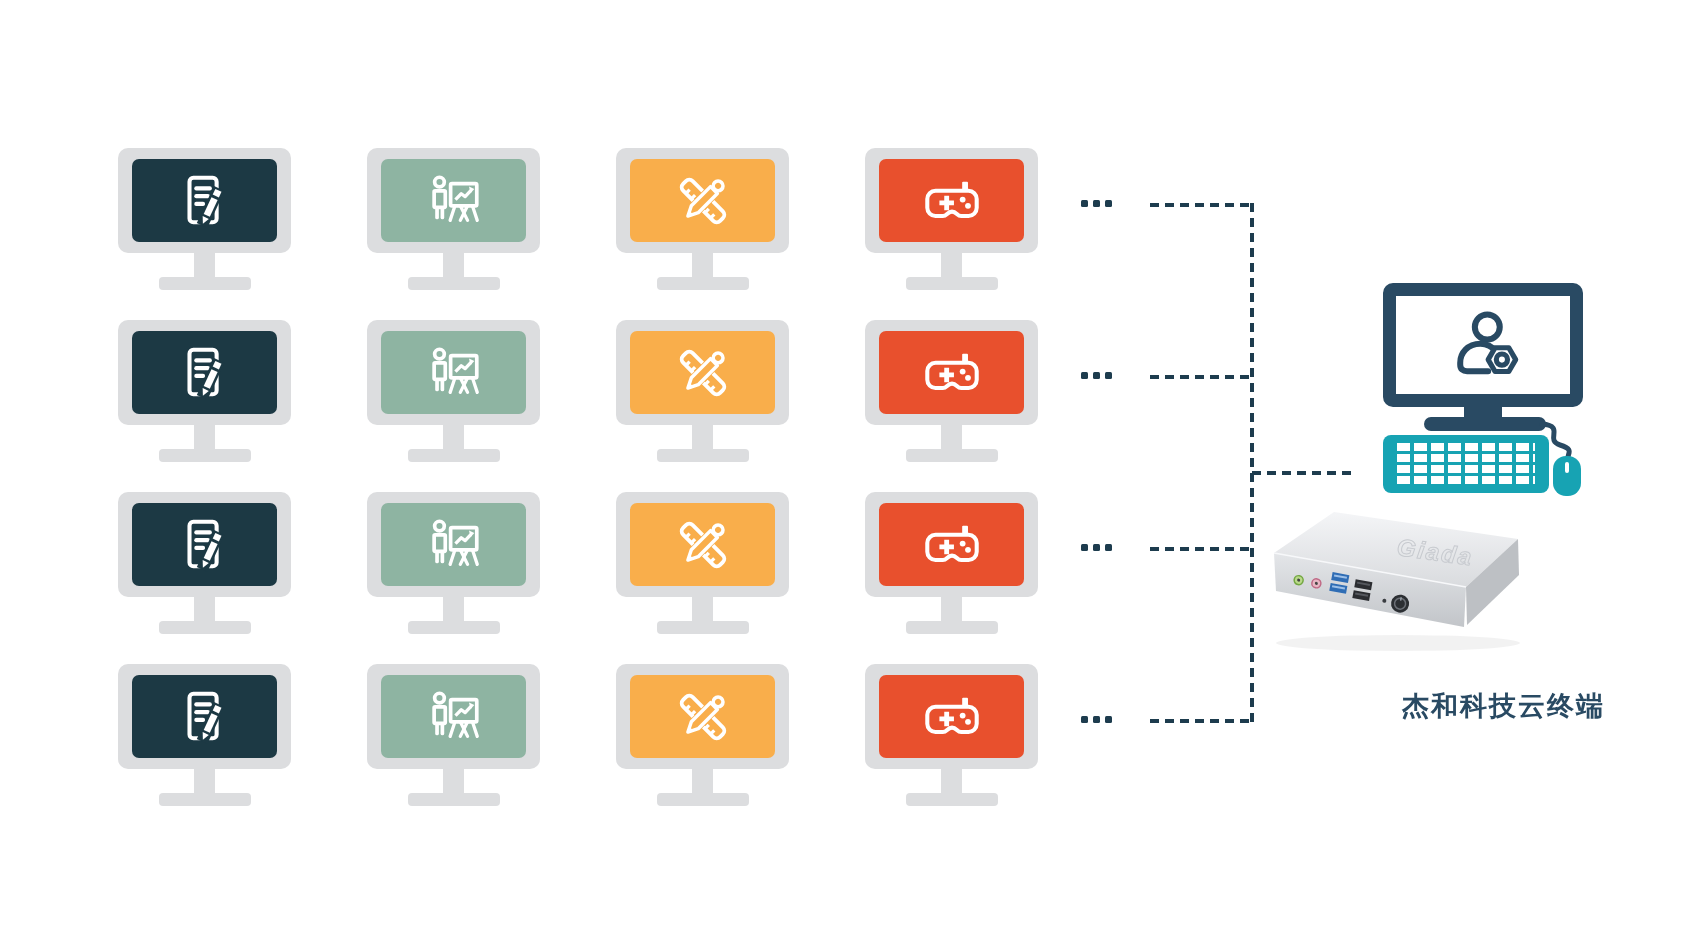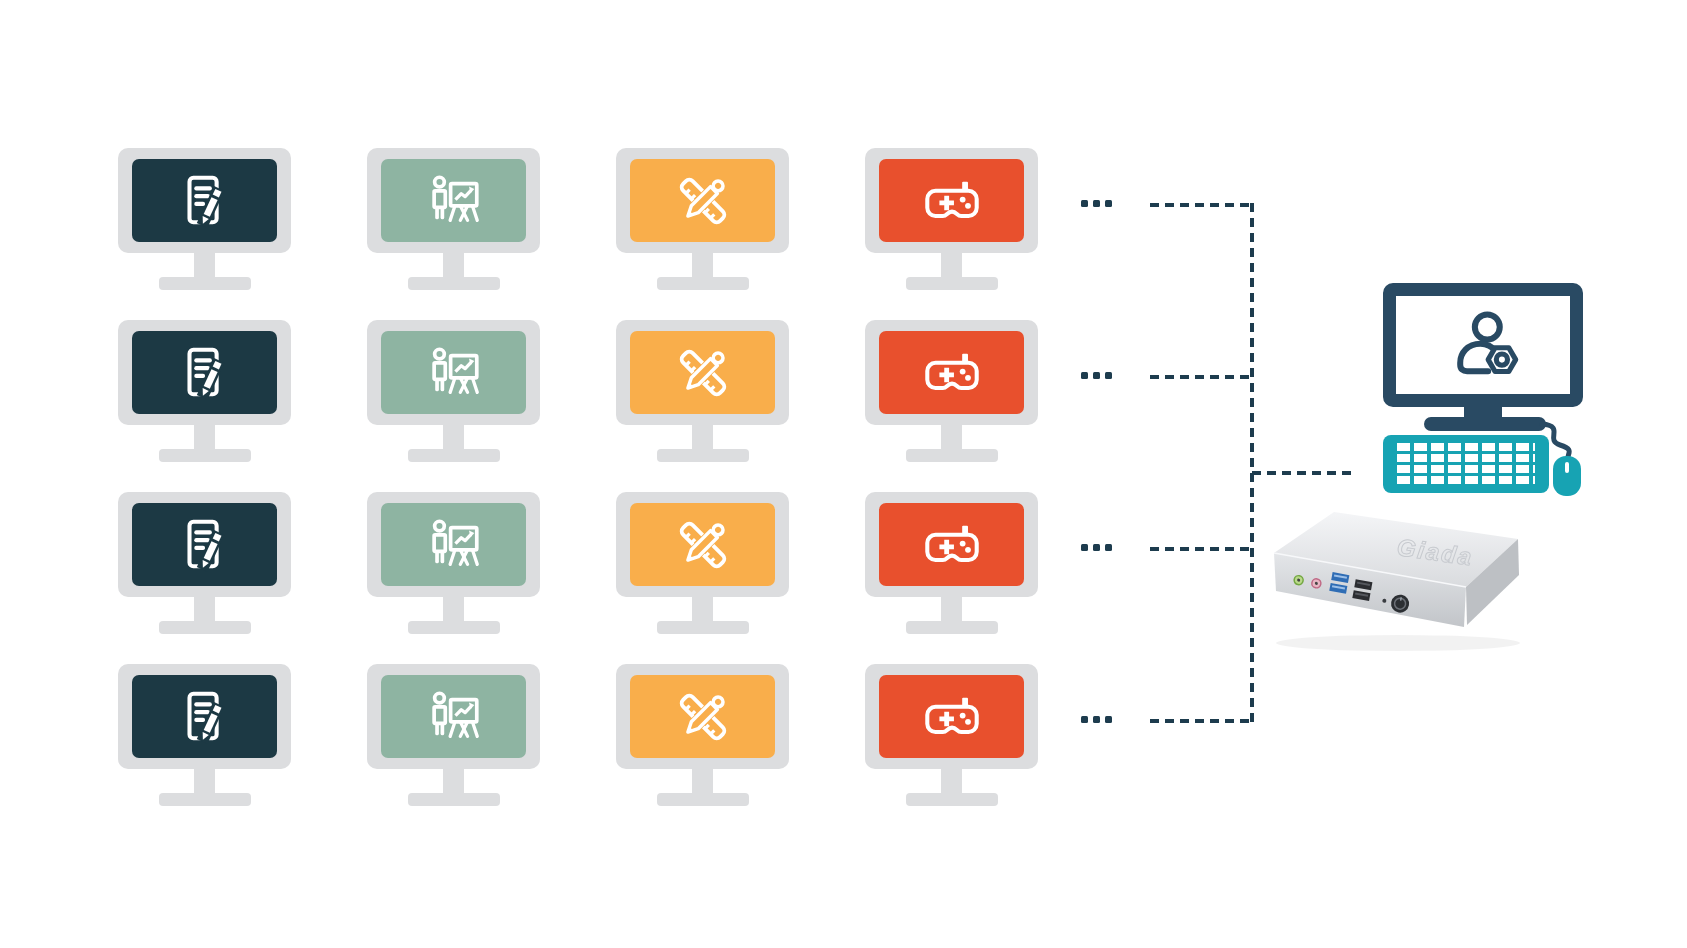--- a/index.html
+++ b/index.html
@@ -386,13 +386,14 @@
       <rect x="66" y="9" width="13" height="2" fill="#55585e"></rect>
       <rect x="64" y="18" width="17" height="8" fill="#2b2d31"></rect>
       <rect x="66" y="20" width="13" height="2" fill="#55585e"></rect>
       <circle cx="96" cy="23" r="2" fill="#3a3d41"></circle>
       <circle cx="112" cy="23" r="9" fill="#2c2f33"></circle>
       <circle cx="112" cy="23" r="5.5" fill="none" stroke="#6c7077" stroke-width="1.5"></circle>
       <line x1="112" y1="16.5" x2="112" y2="20" stroke="#9aa0a8" stroke-width="1.5"></line>
     </g>
   </svg>
 
+  <div class="devlabel">杰和科技云终端</div>
 </div>
 
 </body></html>

